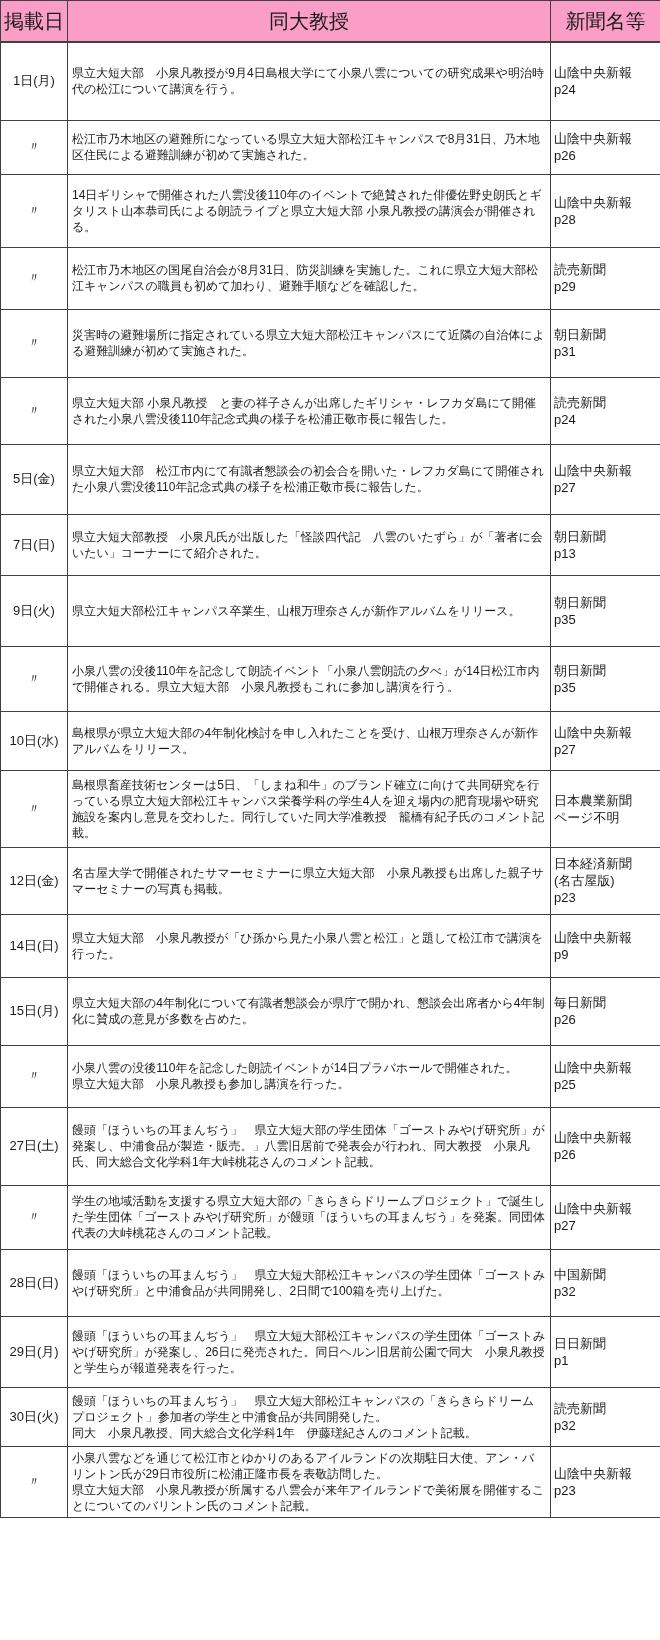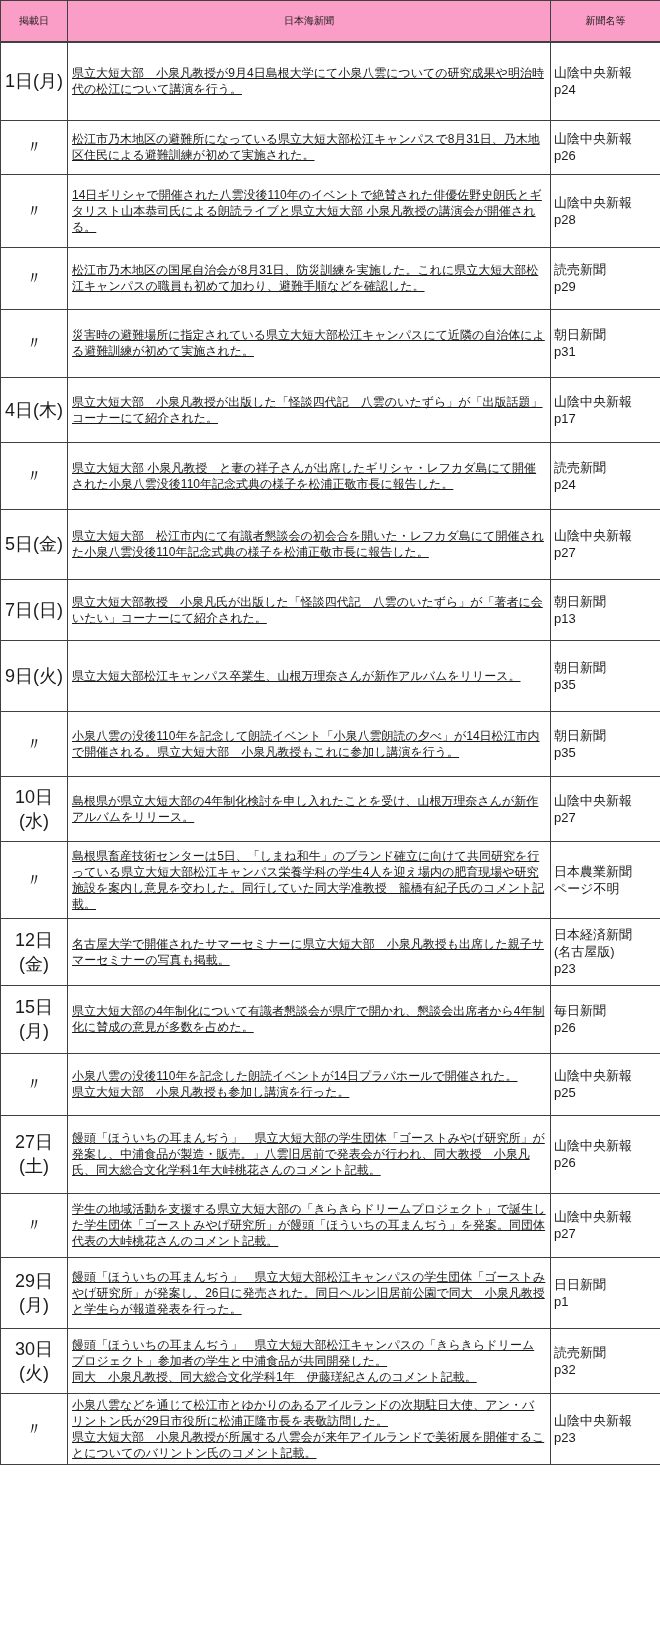--- a/index.html
+++ b/index.html
@@ -12,36 +12,35 @@
   .wrap{width:660px;}
   table{border-collapse:collapse;width:660px;table-layout:fixed;}
   col.c-date{width:67px;}
   col.c-content{width:483px;}
   col.c-paper{width:110px;}
   th,td{border:1px solid var(--border);vertical-align:middle;overflow:hidden;}
   thead th{
     background:var(--header-bg);
     height:38px;
     font-weight:normal;
-    font-size:10px;
+    font-size:20px;
     text-align:center;
     border-bottom:2px solid var(--border);
   }
   td.date{
     text-align:center;
-    font-size:18px;
+    font-size:13px;
     padding:8px 1px;
   }
   td.content{
     font-size:12px;
     line-height:16px;
     padding:3px 4px;
     text-align:left;
     white-space:pre-line;
-    text-decoration:underline;
   }
   td.paper{
     font-size:13px;
     line-height:17px;
     padding:0 3px;
     text-align:left;
     white-space:pre-line;
   }
 </style>
 </head>
@@ -50,21 +49,21 @@
 <div class="wrap">
   <table>
     <colgroup>
       <col class="c-date">
       <col class="c-content">
       <col class="c-paper">
     </colgroup>
     <thead>
       <tr>
         <th>掲載日</th>
-        <th>日本海新聞</th>
+        <th>同大教授</th>
         <th>新聞名等</th>
       </tr>
     </thead>
     <tbody>
         <tr style="height: 78px;">
           <td class="date">1日(月)</td>
           <td class="content">県立大短大部　小泉凡教授が9月4日島根大学にて小泉八雲についての研究成果や明治時代の松江について講演を行う。</td>
           <td class="paper">山陰中央新報
 p24</td>
         </tr>
@@ -85,26 +84,20 @@
           <td class="content">松江市乃木地区の国尾自治会が8月31日、防災訓練を実施した。これに県立大短大部松江キャンパスの職員も初めて加わり、避難手順などを確認した。</td>
           <td class="paper">読売新聞
 p29</td>
         </tr>
         <tr style="height: 68px;">
           <td class="date">〃</td>
           <td class="content">災害時の避難場所に指定されている県立大短大部松江キャンパスにて近隣の自治体による避難訓練が初めて実施された。</td>
           <td class="paper">朝日新聞
 p31</td>
         </tr>
-        <tr style="height: 65px;">
-          <td class="date">4日(木)</td>
-          <td class="content">県立大短大部　小泉凡教授が出版した「怪談四代記　八雲のいたずら」が「出版話題」コーナーにて紹介された。</td>
-          <td class="paper">山陰中央新報
-p17</td>
-        </tr>
         <tr style="height: 67px;">
           <td class="date">〃</td>
           <td class="content">県立大短大部 小泉凡教授　と妻の祥子さんが出席したギリシャ・レフカダ島にて開催された小泉八雲没後110年記念式典の様子を松浦正敬市長に報告した。</td>
           <td class="paper">読売新聞
 p24</td>
         </tr>
         <tr style="height: 70px;">
           <td class="date">5日(金)</td>
           <td class="content">県立大短大部　松江市内にて有識者懇談会の初会合を開いた・レフカダ島にて開催された小泉八雲没後110年記念式典の様子を松浦正敬市長に報告した。</td>
           <td class="paper">山陰中央新報
@@ -140,20 +133,26 @@
           <td class="paper">日本農業新聞
 ページ不明</td>
         </tr>
         <tr style="height: 67px;">
           <td class="date">12日(金)</td>
           <td class="content">名古屋大学で開催されたサマーセミナーに県立大短大部　小泉凡教授も出席した親子サマーセミナーの写真も掲載。</td>
           <td class="paper">日本経済新聞
 (名古屋版)
 p23</td>
         </tr>
+        <tr style="height: 63px;">
+          <td class="date">14日(日)</td>
+          <td class="content">県立大短大部　小泉凡教授が「ひ孫から見た小泉八雲と松江」と題して松江市で講演を行った。</td>
+          <td class="paper">山陰中央新報
+p9</td>
+        </tr>
         <tr style="height: 68px;">
           <td class="date">15日(月)</td>
           <td class="content">県立大短大部の4年制化について有識者懇談会が県庁で開かれ、懇談会出席者から4年制化に賛成の意見が多数を占めた。</td>
           <td class="paper">毎日新聞
 p26</td>
         </tr>
         <tr style="height: 62px;">
           <td class="date">〃</td>
           <td class="content">小泉八雲の没後110年を記念した朗読イベントが14日プラバホールで開催された。
 県立大短大部　小泉凡教授も参加し講演を行った。</td>
@@ -164,20 +163,26 @@
           <td class="date">27日(土)</td>
           <td class="content">饅頭「ほういちの耳まんぢう」　県立大短大部の学生団体「ゴーストみやげ研究所」が発案し、中浦食品が製造・販売。」八雲旧居前で発表会が行われ、同大教授　小泉凡氏、同大総合文化学科1年大峠桃花さんのコメント記載。</td>
           <td class="paper">山陰中央新報
 p26</td>
         </tr>
         <tr style="height: 64px;">
           <td class="date">〃</td>
           <td class="content">学生の地域活動を支援する県立大短大部の「きらきらドリームプロジェクト」で誕生した学生団体「ゴーストみやげ研究所」が饅頭「ほういちの耳まんぢう」を発案。同団体代表の大峠桃花さんのコメント記載。</td>
           <td class="paper">山陰中央新報
 p27</td>
+        </tr>
+        <tr style="height: 67px;">
+          <td class="date">28日(日)</td>
+          <td class="content">饅頭「ほういちの耳まんぢう」　県立大短大部松江キャンパスの学生団体「ゴーストみやげ研究所」と中浦食品が共同開発し、2日間で100箱を売り上げた。</td>
+          <td class="paper">中国新聞
+p32</td>
         </tr>
         <tr style="height: 71px;">
           <td class="date">29日(月)</td>
           <td class="content">饅頭「ほういちの耳まんぢう」　県立大短大部松江キャンパスの学生団体「ゴーストみやげ研究所」が発案し、26日に発売された。同日ヘルン旧居前公園で同大　小泉凡教授と学生らが報道発表を行った。</td>
           <td class="paper">日日新聞
 p1</td>
         </tr>
         <tr style="height: 59px;">
           <td class="date">30日(火)</td>
           <td class="content">饅頭「ほういちの耳まんぢう」　県立大短大部松江キャンパスの「きらきらドリームプロジェクト」参加者の学生と中浦食品が共同開発した。

